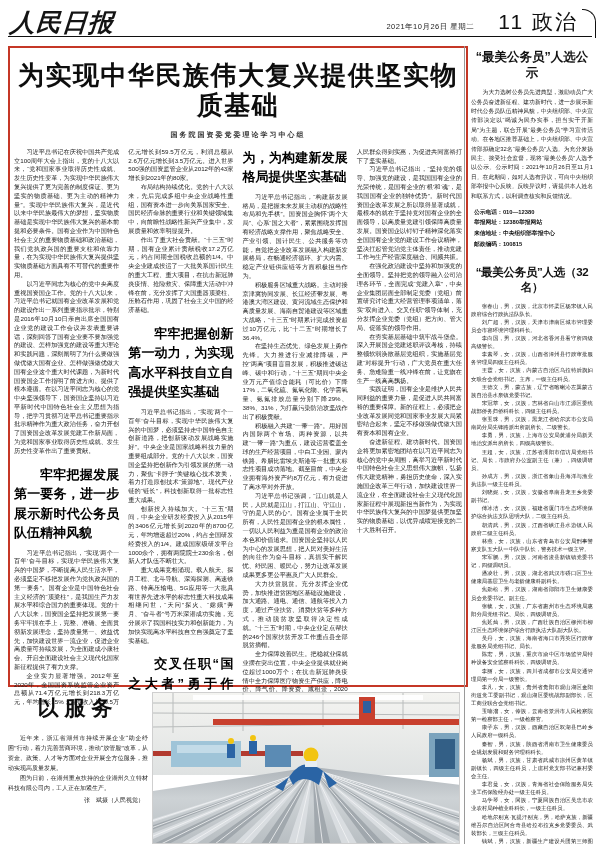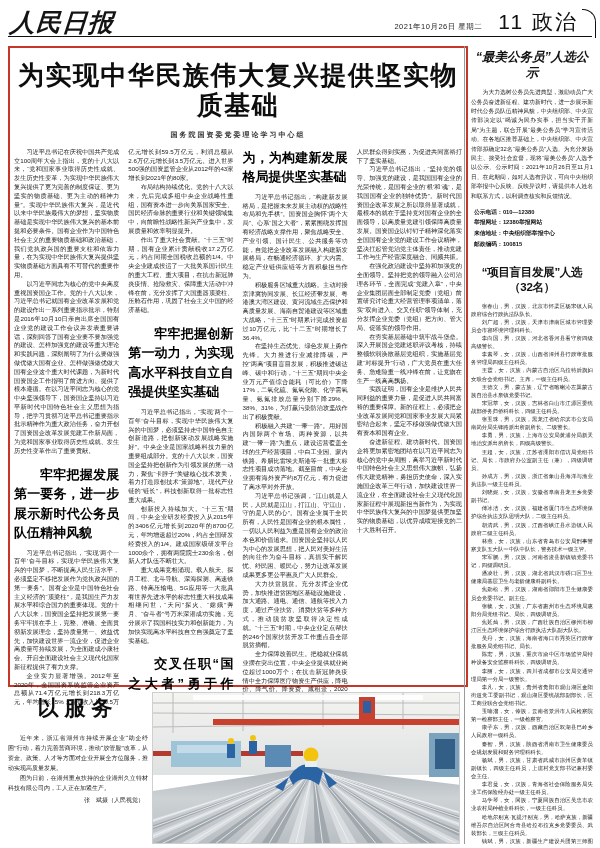--- a/index.html
+++ b/index.html
@@ -6,21 +6,21 @@
   body{
     width:600px;height:848px;position:relative;background:#ffffff;
     font-family:"Liberation Sans",sans-serif;color:#111;overflow:hidden;
   }
   
   .masthead-logo{
     position:absolute;left:10px;top:6px;font-family:"DejaVu Serif",serif;
     font-size:25px;font-weight:bold;font-style:italic;letter-spacing:1px;
     transform:skewX(-4deg);color:#141414;
   }
-  .header-right{position:absolute;right:22px;top:8px;display:flex;align-items:flex-end;gap:16px;}
+  .header-right{position:absolute;right:22px;top:8px;display:flex;align-items:flex-end;gap:24px;}
   .header-date{font-size:7.5px;color:#222;padding-bottom:4px;letter-spacing:.5px;}
   .header-page{font-size:21px;letter-spacing:2px;color:#101010;font-family:"Liberation Sans",sans-serif;}
   .header-rule{position:absolute;left:8px;right:8px;top:36px;height:1.4px;background:#101010;}
   .corner-arc{position:absolute;right:4px;top:9px;width:13px;height:28px;
     border-right:1.6px solid #101010;border-top:1.6px solid #101010;border-top-right-radius:13px;}
   
   .main-box{
     position:absolute;left:8px;top:46px;width:448px;height:637px;
     border:2px solid #c53726;background:#fff;padding:0 4px;box-sizing:content-box;
   }
@@ -38,21 +38,21 @@
   }
   .main-columns p{margin:0;text-indent:2em;}
   .main-columns p.sub-head{
     font-weight:bold;font-size:13px;line-height:1.5;margin:9px 0 6px;
     color:#000;text-indent:2em;
   }
   
   .v-rule{position:absolute;left:464px;top:46px;bottom:4px;width:1px;background:#9a9a9a;}
   
   .sidebar{position:absolute;left:471px;top:50px;width:122px;height:794px;overflow:hidden;}
-  .gongshi-title{font-size:12.5px;font-weight:bold;text-align:center;letter-spacing:0px;line-height:1.25;font-style:italic;}
+  .gongshi-title{font-size:12.5px;font-weight:bold;text-align:center;letter-spacing:0px;line-height:1.25;}
   .gongshi-body{margin-top:7px;font-size:5.8px;line-height:1.62;text-align:justify;text-indent:2em;color:#1c1c1c;}
   .contact-list{margin-top:5px;}
   .contact-list p{margin:0;font-size:5.8px;font-weight:bold;line-height:1.85;padding-left:.5em;color:#111;}
   .renxuan-title{margin-top:15px;font-size:11.5px;font-weight:bold;text-align:center;letter-spacing:-0.3px;}
   .names-list{margin-top:7px;}
   .names-list p{margin:0;font-size:5.4px;line-height:1.5;text-align:justify;text-indent:2em;color:#1c1c1c;}
   
   .service-block{position:absolute;left:8px;top:692px;width:140px;height:152px;overflow:hidden;}
   .service-title{font-family:"Liberation Serif",serif;font-weight:bold;font-size:21px;
     letter-spacing:6px;text-align:center;line-height:1.55;color:#0d0d0d;}
@@ -110,21 +110,21 @@
 <div class="sidebar">
   <div class="gongshi-title">“最美公务员”人选公示</div>
   <p class="gongshi-body">为大力选树公务员先进典型，激励动员广大公务员奋进新征程、建功新时代，进一步展示新时代公务员队伍精神风貌，中央组织部、中央宣传部决定以“竭诚为民办实事，担当实干开新局”为主题，联合开展“最美公务员”学习宣传活动。在各地区推荐基础上，中央组织部、中央宣传部拟确定32名“最美公务员”人选。为充分发扬民主、接受社会监督，现将“最美公务员”人选予以公示。公示时间：2021年10月26日至11月1日。在此期间，如对人选有异议，可向中央组织部举报中心反映。反映异议时，请提供本人姓名和联系方式，以利调查核实和反馈情况。</p>
   <div class="contact-list">
       <p>公示电话：010—12380</p>
       <p>举报网址：12380举报网站</p>
       <p>来信地址：中央组织部举报中心</p>
       <p>邮政编码：100815</p>
     </div>
 
-  <div class="renxuan-title">“项目盲目发展”人选（32名）</div>
+  <div class="renxuan-title">“最美公务员”人选（32名）</div>
   <div class="names-list">
       <p>张春山，男，汉族，北京市怀柔区杨宋镇人民政府综合行政执法队队长。</p>
       <p>刘广超，男，汉族，天津市津南区城市管理委员会市容环境管理科科长。</p>
       <p>李向国，男，汉族，河北省香河县看守所四级高级警长。</p>
       <p>李素琴，女，汉族，山西省泽州县行政审批服务管理局四级主任科员。</p>
       <p>王霞，女，汉族，内蒙古自治区乌拉特后旗妇女联合会党组书记、主席，一级主任科员。</p>
       <p>王德文，男，蒙古族，辽宁省喀喇沁左翼蒙古族自治县水泉镇党委书记。</p>
       <p>宋冠萃，女，汉族，吉林省白山市江源区委统战部侨务归侨科科长，四级主任科员。</p>
       <p>张玉珠，男，汉族，黑龙江省哈尔滨市公安局南岗分局先锋路派出所副所长、二级警长。</p>
       <p>李勇，男，汉族，上海市公安局黄浦分局新天地治安派出所所长，四级高级警长。</p>

